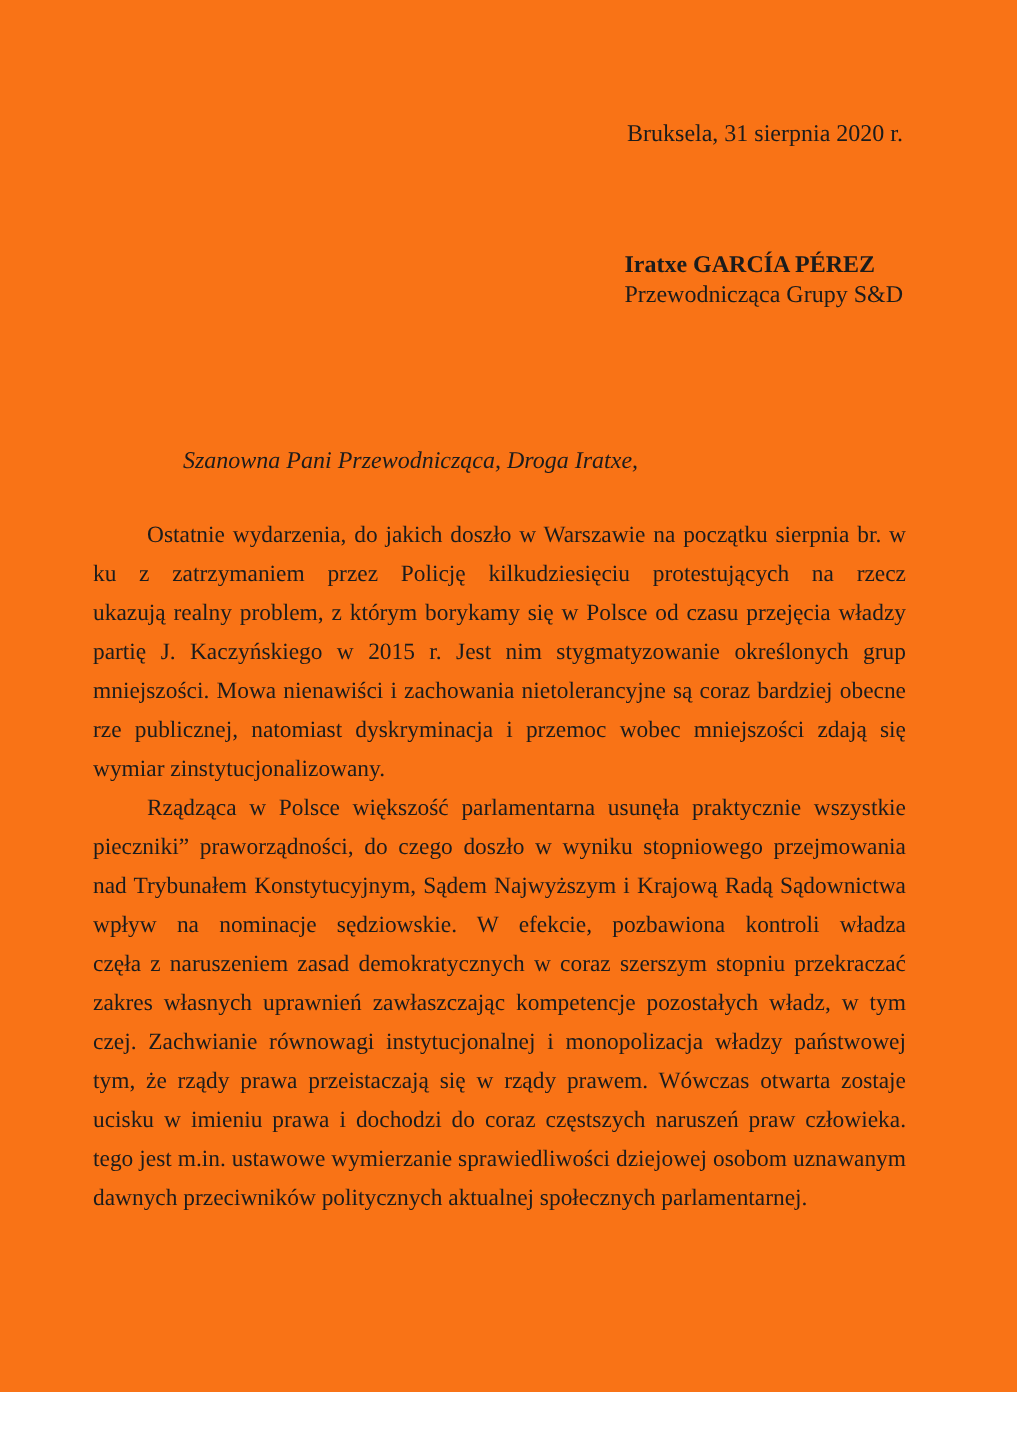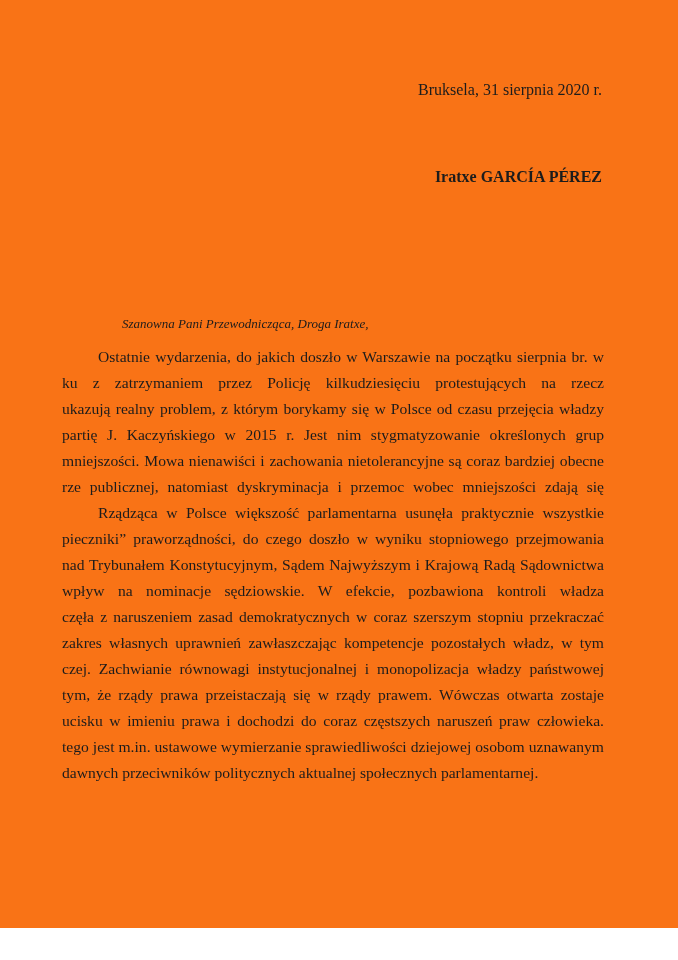--- a/index.html
+++ b/index.html
@@ -30,24 +30,24 @@
     right: 76px;
     text-align: left;
     font-size: 16px;
     line-height: 19.5px;
   }
   .recipient .name {
     font-weight: bold;
   }
   .salutation {
     position: absolute;
-    top: 313px;
+    top: 297px;
     left: 122px;
     font-style: italic;
-    font-size: 13px;
+    font-size: 16px;
     line-height: 22px;
     white-space: nowrap;
   }
   .letter-body {
     position: absolute;
     top: 344px;
     left: 62px;
     width: 542px;
   }
   .paragraph {
@@ -71,32 +71,34 @@
 </style>
 </head>
 <body>
 
 <div class="page">
 
   <div class="date-line">Bruksela, 31 sierpnia 2020 r.</div>
 
   <div class="recipient">
     <div class="name">Iratxe GARCÍA PÉREZ</div>
+    <div class="role">Przewodnicząca Grupy S&amp;D</div>
   </div>
 
   <div class="salutation">Szanowna Pani Przewodnicząca, Droga Iratxe,</div>
 
   <div class="letter-body">
       <div class="paragraph">
         <div class="pline first">Ostatnie wydarzenia, do jakich doszło w Warszawie na początku sierpnia br. w związ-</div>
         <div class="pline">ku z zatrzymaniem przez Policję kilkudziesięciu protestujących na rzecz równouprawnienia</div>
         <div class="pline">ukazują realny problem, z którym borykamy się w Polsce od czasu przejęcia władzy przez</div>
         <div class="pline">partię J. Kaczyńskiego w 2015 r. Jest nim stygmatyzowanie określonych grup społecznych i</div>
         <div class="pline">mniejszości. Mowa nienawiści i zachowania nietolerancyjne są coraz bardziej obecne w sfe-</div>
         <div class="pline">rze publicznej, natomiast dyskryminacja i przemoc wobec mniejszości zdają się zyskiwać</div>
+        <div class="pline last">wymiar zinstytucjonalizowany.</div>
       </div>
       <div class="paragraph">
         <div class="pline first">Rządząca w Polsce większość parlamentarna usunęła praktycznie wszystkie „bez-</div>
         <div class="pline">pieczniki” praworządności, do czego doszło w wyniku stopniowego przejmowania kontroli</div>
         <div class="pline">nad Trybunałem Konstytucyjnym, Sądem Najwyższym i Krajową Radą Sądownictwa mającą</div>
         <div class="pline">wpływ na nominacje sędziowskie. W efekcie, pozbawiona kontroli władza ustawodawcza za-</div>
         <div class="pline">częła z naruszeniem zasad demokratycznych w coraz szerszym stopniu przekraczać ustrojowy</div>
         <div class="pline">zakres własnych uprawnień zawłaszczając kompetencje pozostałych władz, w tym sądowni-</div>
         <div class="pline">czej. Zachwianie równowagi instytucjonalnej i monopolizacja władzy państwowej skutkują</div>
         <div class="pline">tym, że rządy prawa przeistaczają się w rządy prawem. Wówczas otwarta zostaje droga do</div>

